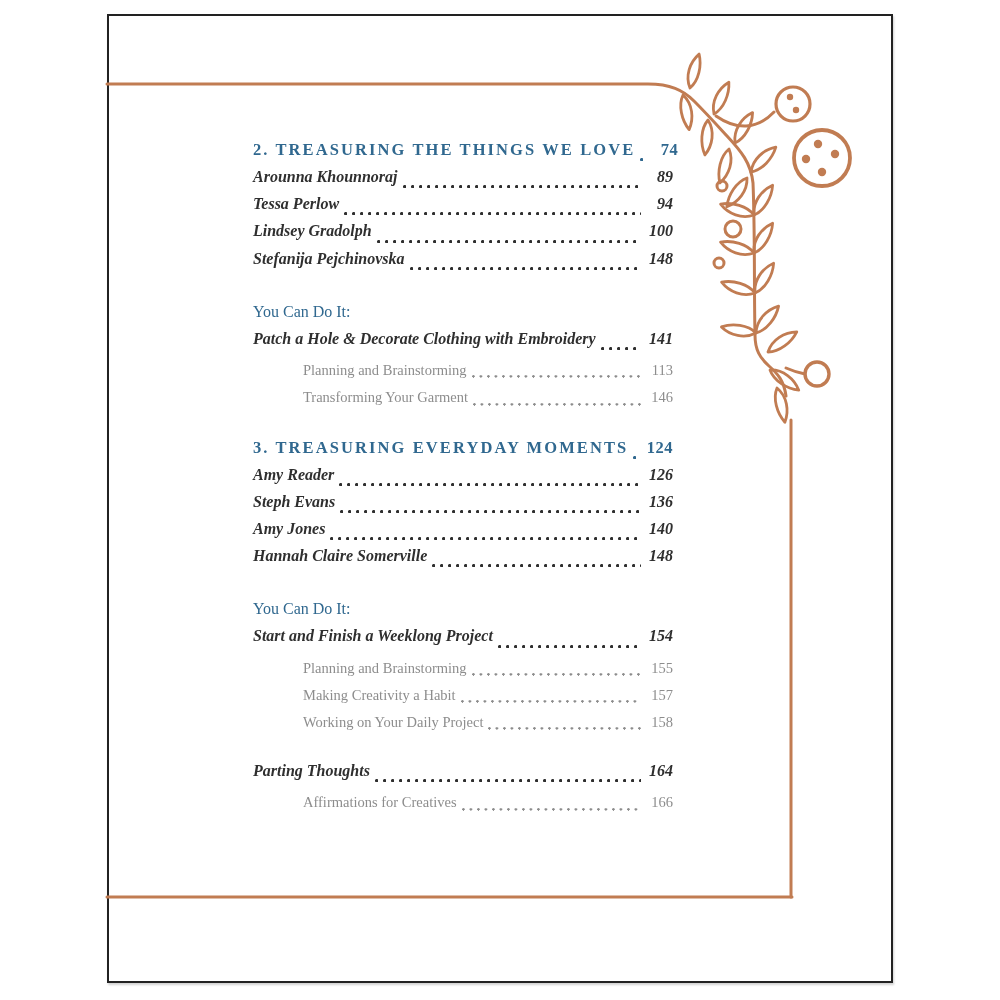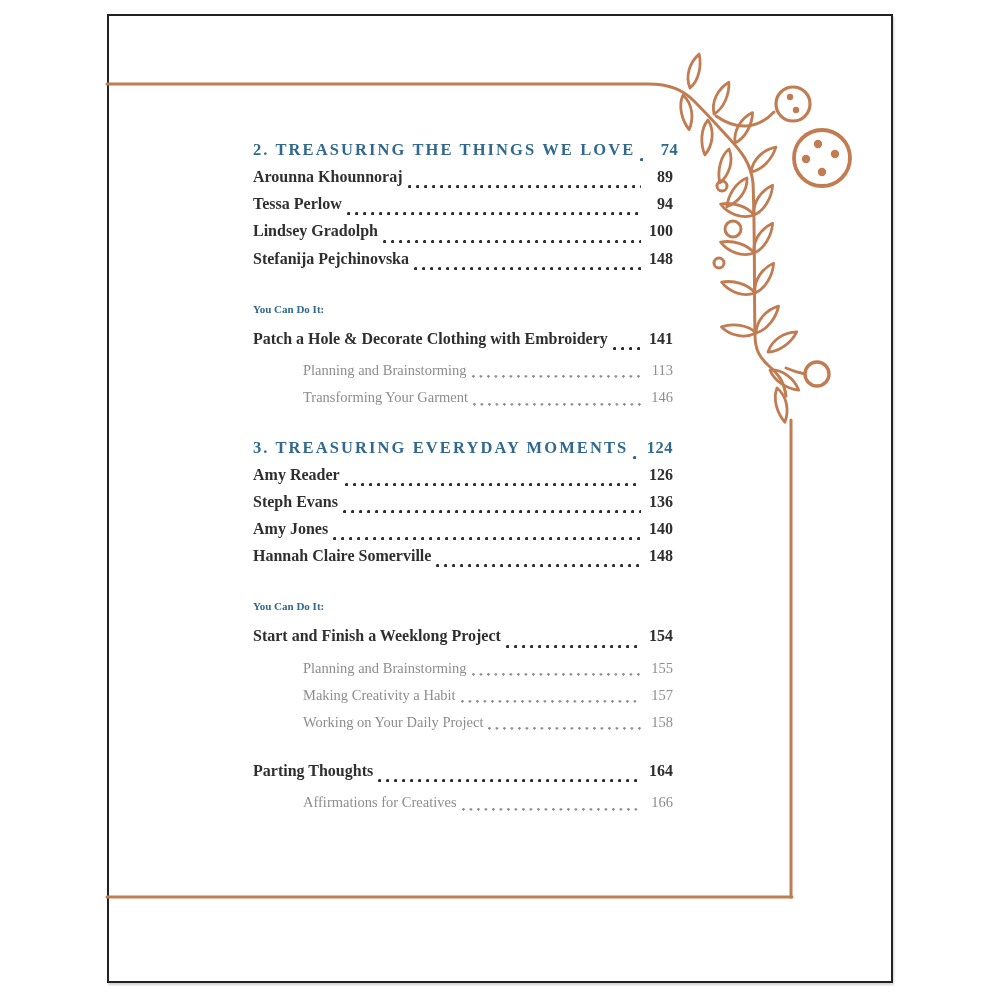--- a/index.html
+++ b/index.html
@@ -19,22 +19,22 @@
   .toc {
     position:absolute; left:253px; top:140px; width:420px;
   }
   .row { display:flex; align-items:baseline; height:27.2px; white-space:nowrap; }
   .row.gap { height:26px; }
   .row.section {
     height:28px; color:var(--blue,#30688f); font-size:16.5px;
     font-weight:600; letter-spacing:2.1px;
   }
   .row.section .page-num { letter-spacing:0.5px; }
-  .row.entry { color:var(--dark,#2f2f2f); font-weight:700; font-size:16px; }
-  .row.subheading { color:var(--blue,#30688f); font-weight:700; font-size:11px; }
+  .row.entry { color:var(--dark,#2f2f2f); font-weight:700; font-size:16px;font-style:italic; }
+  .row.subheading { color:var(--blue,#30688f); font-weight:400; font-size:16px; }
   .row.subentry { color:var(--gray,#8d8d8d); font-size:14.5px; padding-left:50px;align-items:center; }
   .dots {
     flex:1 1 auto; min-width:6px; align-self:flex-end; height:4px;
     margin:0 6px 6px 5px;
     background-image:radial-gradient(circle at 1.6px 1.6px, currentColor 1.35px, transparent 1.75px);
     background-size:8px 4px; background-repeat:repeat-x;
   }
   .subentry .dots {
     background-image:radial-gradient(circle at 1.4px 1.4px, currentColor 1.1px, transparent 1.45px);
     background-size:7.5px 4px; margin-bottom:5px;

